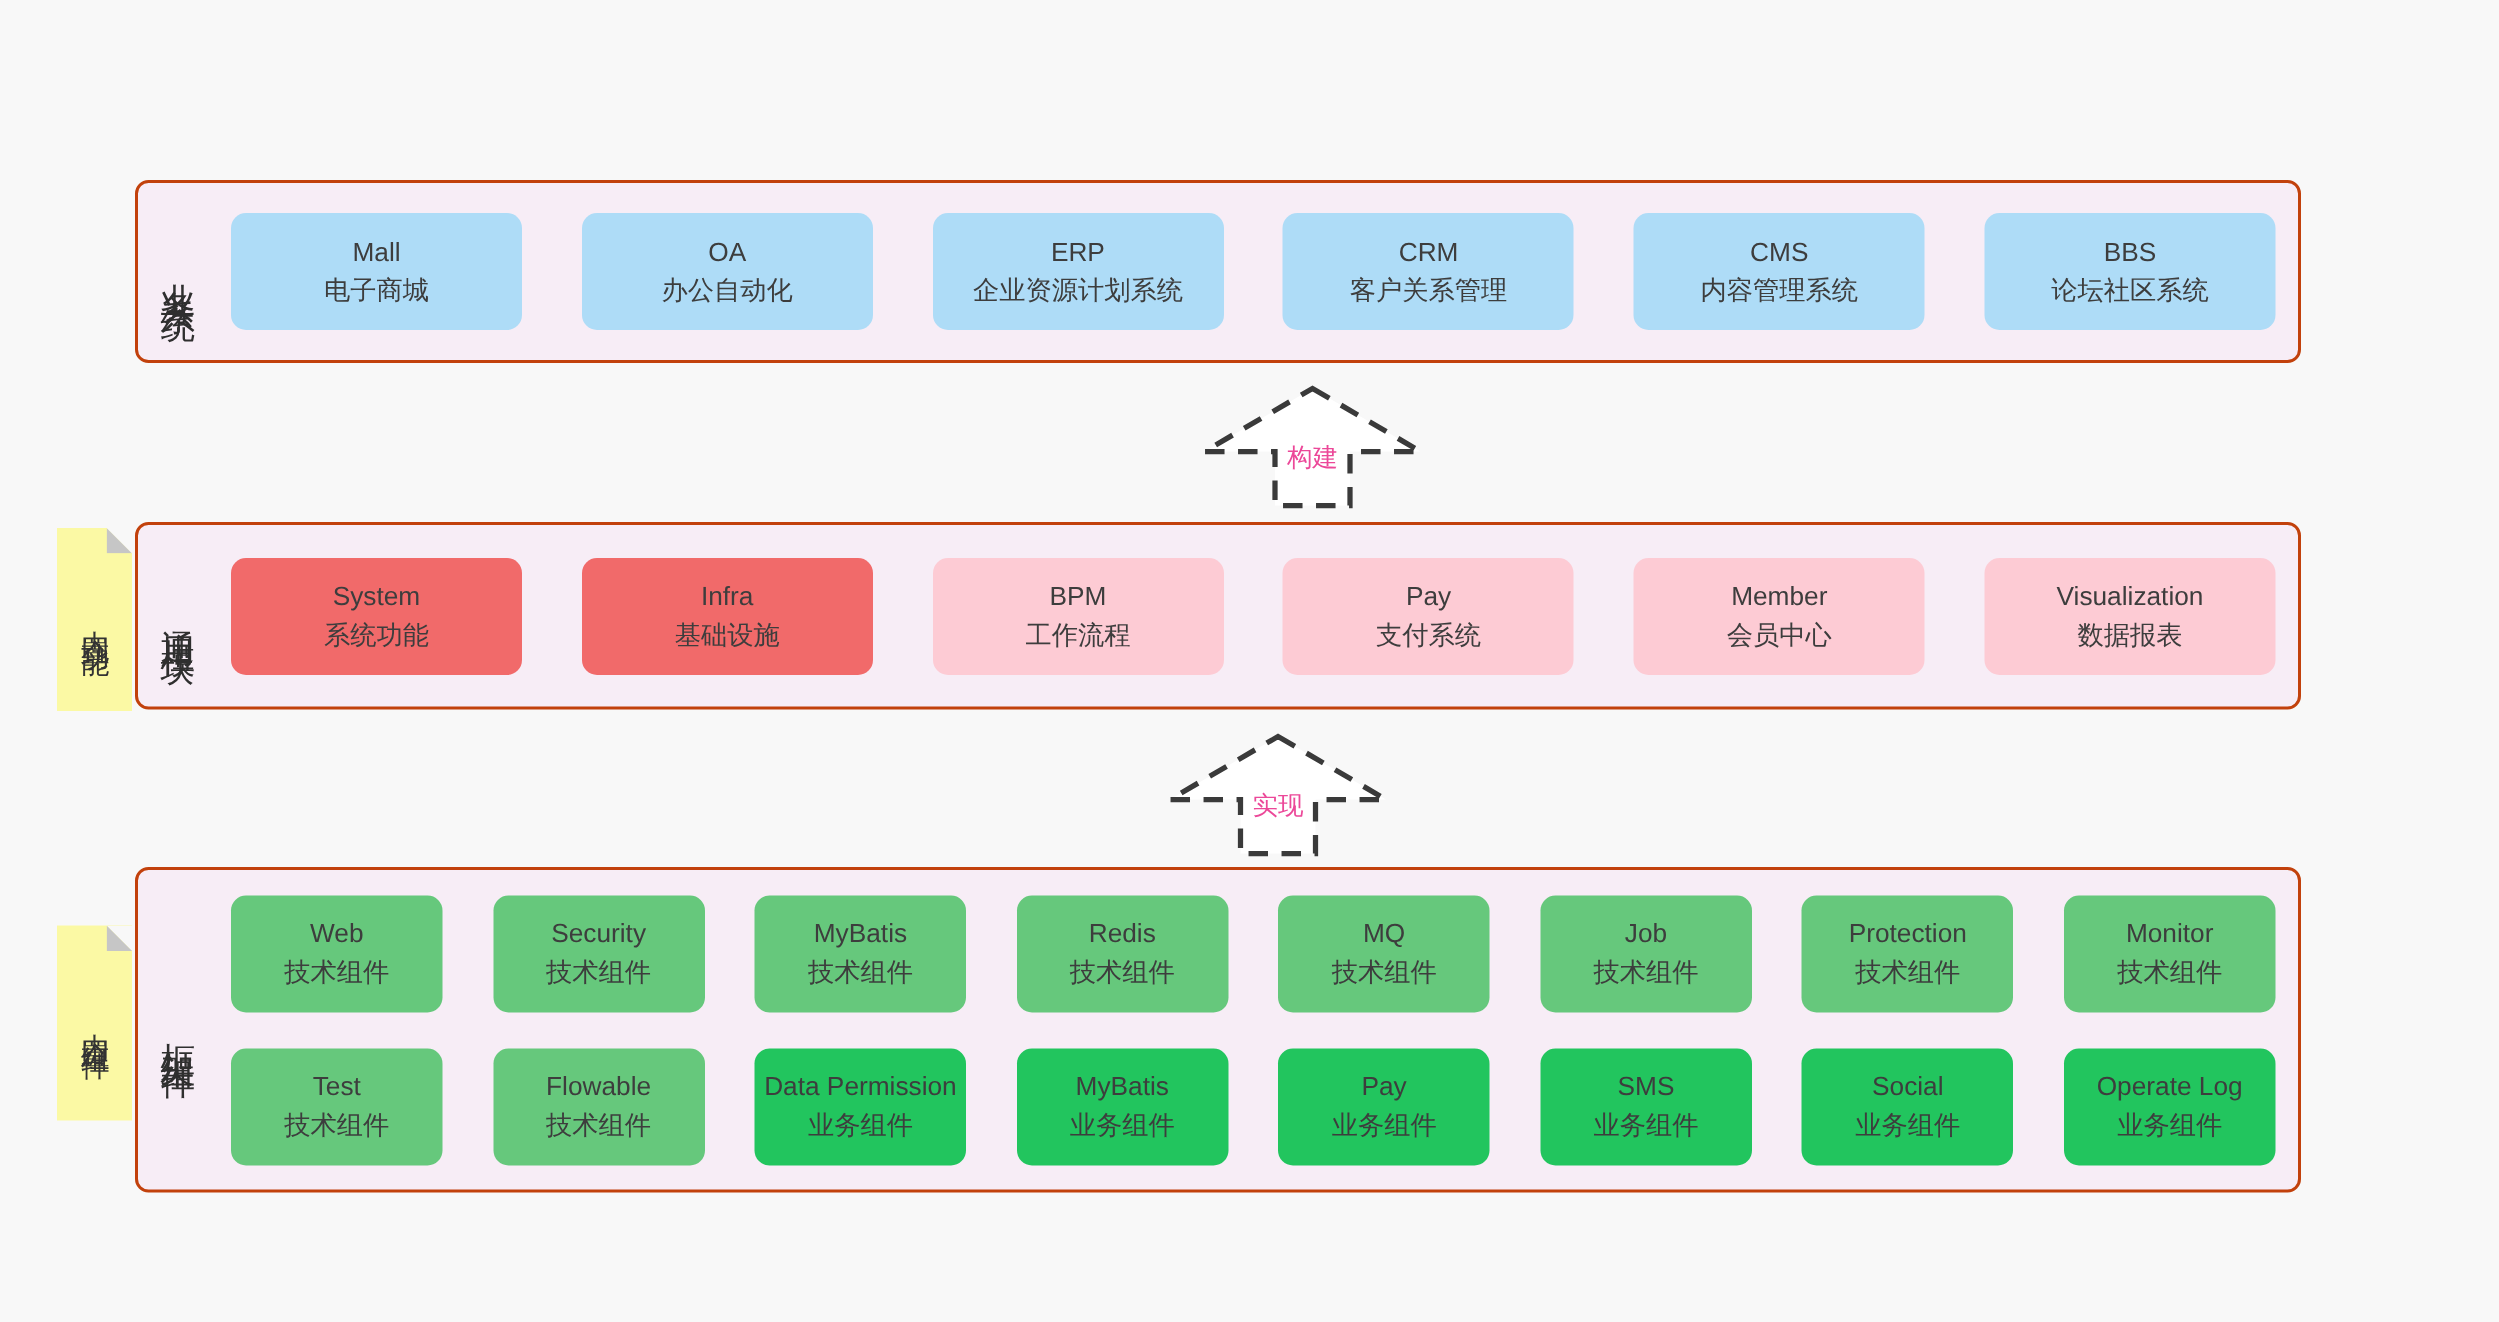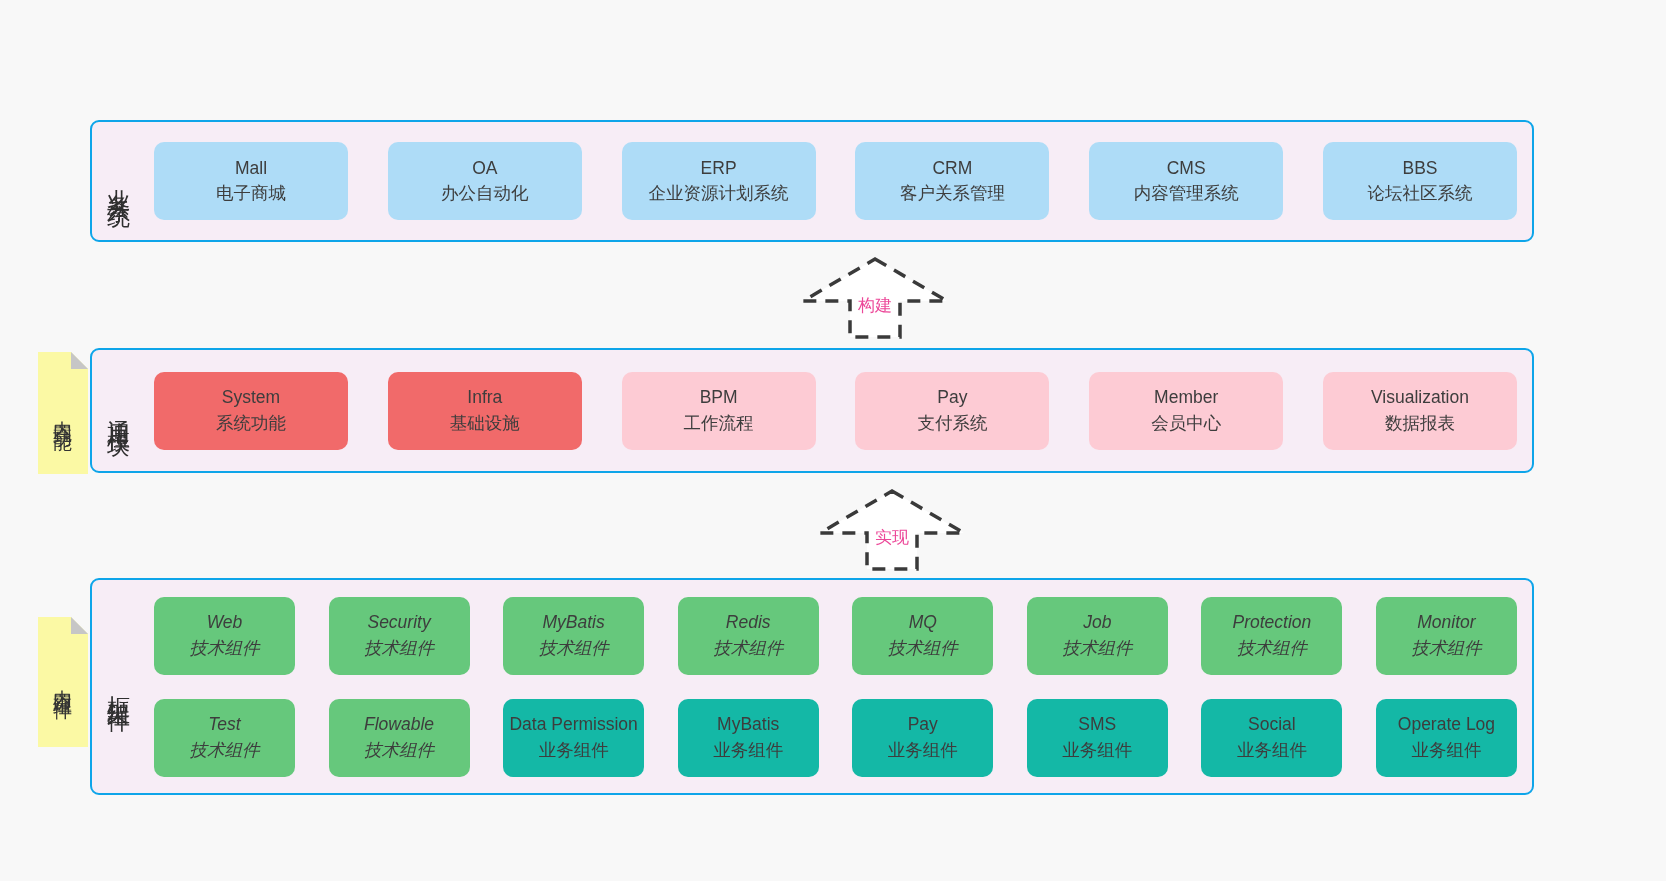--- a/index.html
+++ b/index.html
@@ -4,21 +4,21 @@
 <style>
   html,body { margin:0; padding:0; background:#f8f8f8; }
   .stage {
     position:relative; width:1666px; height:881px; background:#f8f8f8;
     font-family:"Liberation Sans","DejaVu Sans",sans-serif; overflow:hidden;
     color:#3d3d3d;
   }
   
   .panel {
     position:absolute; left:90px; width:1444px; box-sizing:border-box;
-    background:#f7edf6; border:2px solid #0ea5e9; border-radius:9px;
+    background:#f7edf6; border:2px solid #c2410c; border-radius:9px;
     display:flex; align-items:center;
   }
   .panel-business   { top:120px; height:122px; }
   .panel-modules    { top:348px; height:125px; }
   .panel-components { top:578px; height:217px; }
 
   .vlabel {
     writing-mode:vertical-rl; text-orientation:upright;
     font-size:23px; color:#2f2f2f; letter-spacing:5px; line-height:1;
     margin-left:15px; flex:0 0 auto; white-space:nowrap;
@@ -34,22 +34,22 @@
     display:flex; flex-direction:column; align-items:center; justify-content:center;
     text-align:center; font-size:17.5px; line-height:1.45; padding:2px 4px;
   }
   .box span { display:block; }
   .box.wide   { width:194px; }
   .box.narrow { width:141px; }
 
   .c-blue       { background:#aedcf7; }
   .c-red        { background:#f16a6a; }
   .c-pink       { background:#fdcbd4; }
-  .c-green      { background:#66c87c;font-style:italic; }
-  .c-lightgreen { background:#14b8a6; }
+  .c-green      { background:#66c87c; }
+  .c-lightgreen { background:#22c55e; }
 
   
   .note {
     position:absolute; left:38px; width:50px; background:#fbf9a4;
     display:flex; align-items:center; justify-content:center;
   }
   .note-modules    { top:352px; height:122px; }
   .note-components { top:617px; height:130px; }
   .note .note-cut  {
     position:absolute; top:0; right:0; width:17px; height:17px;
@@ -60,21 +60,21 @@
     background:#c6c6c6; clip-path:polygon(0 0,100% 100%,0 100%);
   }
   .note .vnote {
     writing-mode:vertical-rl; text-orientation:upright;
     font-size:19px; color:#333; letter-spacing:4px; line-height:1;
   }
 
   
   .arrow { position:absolute; width:150px; height:86px; }
   .arrow-build     { left:800px; top:255px; }
-  .arrow-implement { left:817px; top:487px;text-align:center; }
+  .arrow-implement { left:777px; top:487px;text-align:center; }
   .arrow svg { display:block; width:150px; height:86px; }
   .arrow .arrow-label {
     position:absolute; left:50%; top:50px; transform:translate(-50%,-50%);
     background:#ffffff; font-size:17px; color:#ec4899; padding:0 2px;
     white-space:nowrap;
   }
 </style>
 </head>
 <body>
 

